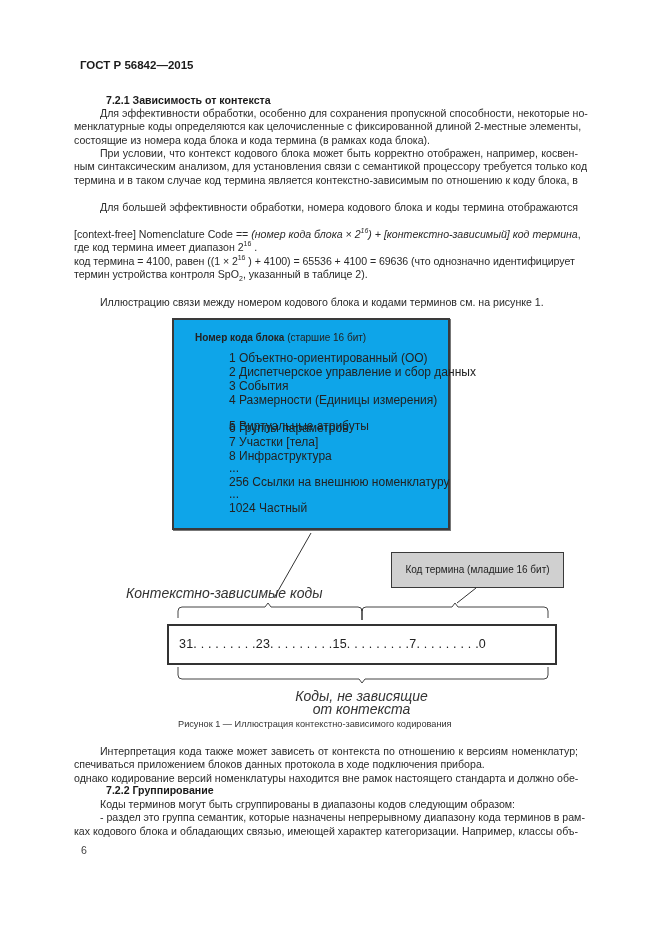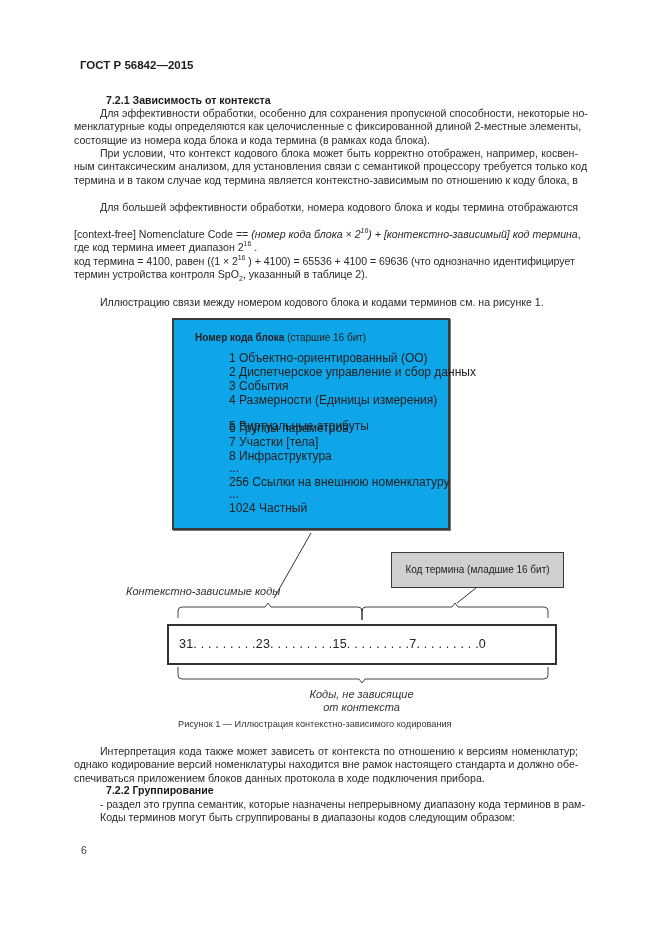--- a/index.html
+++ b/index.html
@@ -17,21 +17,21 @@
     sup, sub { font-size: 7px; line-height: 0; }
     .graybox { left: 172px; top: 318px; width: 274px; height: 208px; background: #0ea5e9;
                border: 2px solid #3a3a3a; box-shadow: 1px 1px 0 #777; }
     .termbox { left: 391px; top: 552px; width: 171px; height: 34px; background: #d0d0d0;
                border: 1.5px solid #3a3a3a; }
     .termbox span { position: absolute; left: 0; right: 0; top: 11px; text-align: center; font-size: 10px; color: #222; }
     .register { left: 167px; top: 624px; width: 386px; height: 37px; border: 2px solid #333; background: #fff; }
     .gb-title { position: absolute; left: 21px; top: 12px; font-size: 10px; color: #222; }
     .gb-item { position: absolute; left: 55px; font-size: 12px; color: #222; white-space: nowrap; }
     .reg-txt { position: absolute; left: 10px; top: 11px; font-size: 12.5px; color: #222; letter-spacing: 0.2px; white-space: nowrap; }
-    .lbl-it { font-size: 11px; font-style: italic; color: #333; }
+    .lbl-it { font-size: 14px; font-style: italic; color: #333; }
     .caption { font-size: 9.2px; color: #333; }
     svg.overlay { position: absolute; left: 0; top: 0; }
   </style>
 </head>
 <body>
 
 <div class="abs hdr">ГОСТ Р 56842—2015</div>
 
 <div class="abs txt h2" style="left:106px; top:94px;">7.2.1  Зависимость от контекста</div>
 
@@ -109,24 +109,25 @@
   </div>
 
   <div class="abs lbl-it" style="left:0; width:723px; text-align:center; top:688px;">Коды, не зависящие</div>
   <div class="abs lbl-it" style="left:0; width:723px; text-align:center; top:701px;">от контекста</div>
 
   <div class="abs caption" style="left:178px; top:719px;">Рисунок 1 — Иллюстрация контекстно-зависимого кодирования</div>
 </div>
 
 <div class="para" style="top:745px;">
   <span class="line just ind">Интерпретация кода также может зависеть от контекста по отношению к версиям номенклатур;</span>
+  <span class="line">спечиваться приложением блоков данных протокола в ходе подключения прибора.</span>
   <span class="line just">однако кодирование версий номенклатуры находится вне рамок настоящего стандарта и должно обе-</span>
-  <span class="line">спечиваться приложением блоков данных протокола в ходе подключения прибора.</span>
 </div>
 
 <div class="abs txt h2" style="left:106px; top:784px;">7.2.2  Группирование</div>
 
 <div class="para" style="top:798px;">
+  <span class="line ind">Коды терминов могут быть сгруппированы в диапазоны кодов следующим образом:</span>
   <span class="line just ind">- раздел это группа семантик, которые назначены непрерывному диапазону кода терминов в рам-</span>
-  <span class="line ind">Коды терминов могут быть сгруппированы в диапазоны кодов следующим образом:</span>
+  <span class="line just">ках кодового блока и обладающих связью, имеющей характер категоризации. Например, классы объ-</span>
 </div>
 
 <div class="abs txt" style="left:81px; top:844px; color:#444;">6</div>
 
 </body></html>

